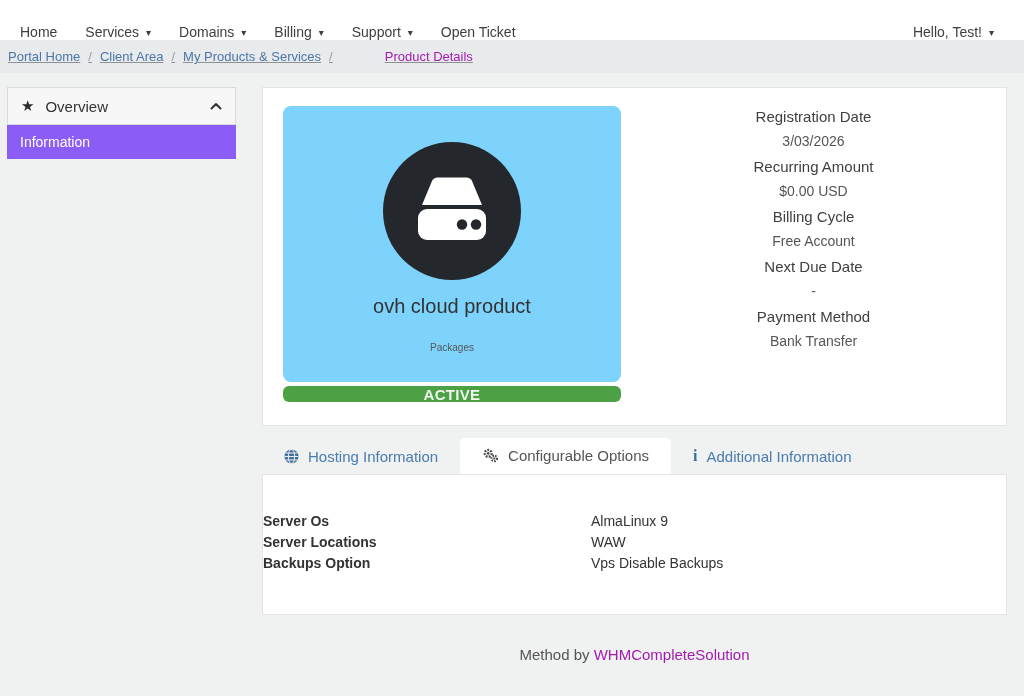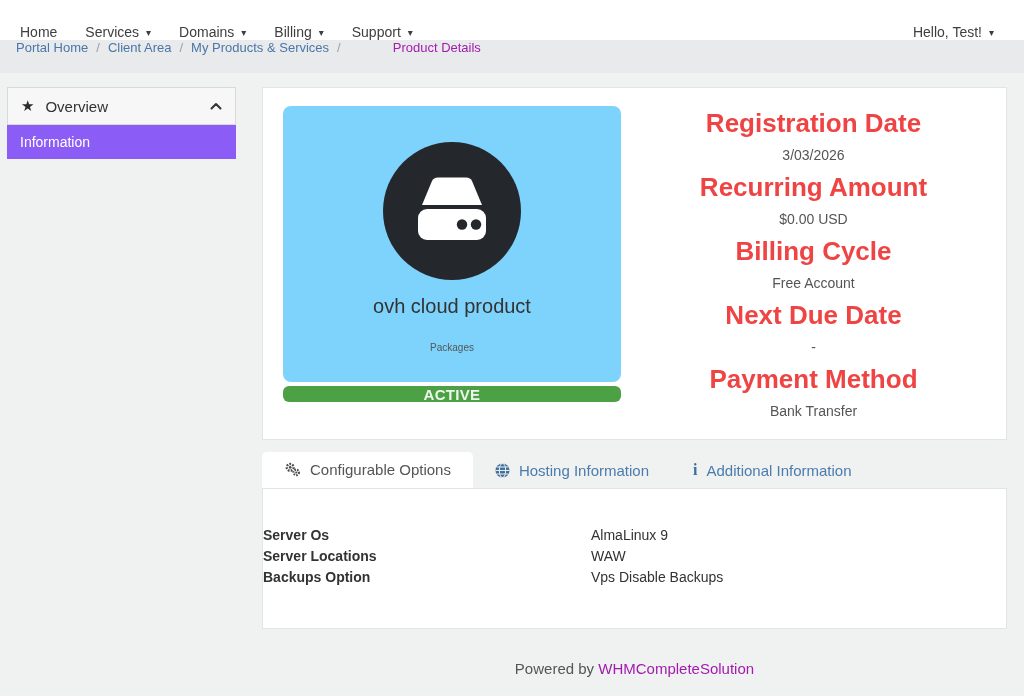--- a/index.html
+++ b/index.html
@@ -20,22 +20,22 @@
   .nav-list { display: flex; align-items: center; height: 40px; }
   .nav-item {
     padding: 16px 14px; height: 40px; font-size: 14px; color: #3e3e3e;
     display: flex; align-items: center; gap: 7px; cursor: pointer; white-space: nowrap; margin-top: 23px;
   }
   .caret { font-size: 10px; color: #3e3e3e; line-height: 1; transform: translateY(1px); }
 
   
   .breadcrumb-bar {
     height: 33px; background: #e8eaec;
-    display: flex; align-items: flex-start; padding: 0 16px;
-    font-size: 13px; color: #8d9196;
+    display: flex; align-items: center; padding: 0 8px;
+    font-size: 13px; color: #8d9196; text-decoration: underline;
   }
   .crumb-link { color: #4a76a8; cursor: pointer; }
   .crumb-sep { margin: 0 8px; color: #9aa0a6; }
   .crumb-current { color: #a21caf; margin-left: 44px; }
 
   
   .layout { display: flex; align-items: flex-start; padding: 14px 17px 0 7px; }
 
   
   .sidebar { width: 229px; flex: none; }
@@ -65,21 +65,21 @@
   .icon-circle { display: block; margin: 0 auto; }
   .product-name { font-size: 20px; color: #333; margin-top: 14px; }
   .product-group { font-size: 10px; color: #555; margin-top: 24px; }
   .status-bar {
     margin-top: 4px; background: #4ca144; border-radius: 6px; height: 16px;
     display: flex; align-items: center; justify-content: center;
     color: #eef7ec; font-size: 15px; font-weight: bold; letter-spacing: .3px;
   }
 
   .details-col { flex: 1; text-align: center; padding-top: 2px; }
-  .detail-label { font-size: 26px; font-weight: 700; color: #ef4444; margin-top: 9px; }
+  .detail-label { font-size: 15px; font-weight: 400; color: #404040; margin-top: 9px; }
   .detail-label:first-child { margin-top: 0; }
   .detail-value { font-size: 14px; color: #555; margin-top: 8px; }
 
   
   .tabs { display: flex; margin-top: 12px; position: relative; z-index: 2; }
   .tab {
     height: 36px; display: flex; align-items: center; gap: 9px;
     padding: 0 22px; font-size: 15px; color: #4a7cae; cursor: pointer; white-space: nowrap;
   }
   .tab.active {
@@ -115,20 +115,23 @@
       <span>Domains</span>
       <span class="caret">▾</span>
     </div>
     <div class="nav-item">
       <span>Billing</span>
       <span class="caret">▾</span>
     </div>
     <div class="nav-item">
       <span>Support</span>
       <span class="caret">▾</span>
+    </div>
+    <div class="nav-item">
+      <span>Open Ticket</span>
     </div>
   </div>
   <div class="nav-item">
     <span>Hello, Test!</span>
     <span class="caret">▾</span>
   </div>
 </div>
 
 <div class="breadcrumb-bar">
   <span class="crumb-link">Portal Home</span>
@@ -184,43 +187,43 @@
         <div class="detail-label">Billing Cycle</div>
         <div class="detail-value">Free Account</div>
         <div class="detail-label">Next Due Date</div>
         <div class="detail-value">-</div>
         <div class="detail-label">Payment Method</div>
         <div class="detail-value">Bank Transfer</div>
       </div>
     </div>
 
     <div class="tabs">
-      <div class="tab active">
-        <span class="tab-ico">
-          <svg width="17" height="15" viewBox="0 0 17 15">
-            <circle cx="6.2" cy="5.4" r="3.4" fill="none" stroke="#4a4a4a" stroke-width="2.4" stroke-dasharray="1.7 1.25"></circle>
-            <circle cx="6.2" cy="5.4" r="1.3" fill="#4a4a4a"></circle>
-            <circle cx="12.2" cy="10.4" r="2.7" fill="none" stroke="#4a4a4a" stroke-width="2.2" stroke-dasharray="1.5 1.15"></circle>
-            <circle cx="12.2" cy="10.4" r="1" fill="#4a4a4a"></circle>
-          </svg>
-        </span>
-        <span>Configurable Options</span>
-      </div>
       <div class="tab">
         <span class="tab-ico">
           <svg width="15" height="15" viewBox="0 0 15 15">
             <circle cx="7.5" cy="7.5" r="7" fill="#3c6e9e"></circle>
             <ellipse cx="7.5" cy="7.5" rx="3.1" ry="7" fill="none" stroke="#e8eaec" stroke-width="1.1"></ellipse>
             <line x1="0.5" y1="7.5" x2="14.5" y2="7.5" stroke="#e8eaec" stroke-width="1.1"></line>
             <line x1="1.6" y1="4" x2="13.4" y2="4" stroke="#e8eaec" stroke-width="1.1"></line>
             <line x1="1.6" y1="11" x2="13.4" y2="11" stroke="#e8eaec" stroke-width="1.1"></line>
           </svg>
         </span>
         <span>Hosting Information</span>
       </div>
+      <div class="tab active">
+        <span class="tab-ico">
+          <svg width="17" height="15" viewBox="0 0 17 15">
+            <circle cx="6.2" cy="5.4" r="3.4" fill="none" stroke="#4a4a4a" stroke-width="2.4" stroke-dasharray="1.7 1.25"></circle>
+            <circle cx="6.2" cy="5.4" r="1.3" fill="#4a4a4a"></circle>
+            <circle cx="12.2" cy="10.4" r="2.7" fill="none" stroke="#4a4a4a" stroke-width="2.2" stroke-dasharray="1.5 1.15"></circle>
+            <circle cx="12.2" cy="10.4" r="1" fill="#4a4a4a"></circle>
+          </svg>
+        </span>
+        <span>Configurable Options</span>
+      </div>
       <div class="tab">
         <span class="tab-ico info-glyph">i</span>
         <span>Additional Information</span>
       </div>
     </div>
 
     <div class="panel panel-tabcontent">
       <div class="cfg-row">
         <div class="cfg-label">Server Os</div>
         <div class="cfg-value">AlmaLinux 9</div>
@@ -229,18 +232,18 @@
         <div class="cfg-label">Server Locations</div>
         <div class="cfg-value">WAW</div>
       </div>
       <div class="cfg-row">
         <div class="cfg-label">Backups Option</div>
         <div class="cfg-value">Vps Disable Backups</div>
       </div>
     </div>
 
     <div class="footer">
-      <span>Powered by</span>
+      <span>Method by</span>
       <span class="footer-link">WHMCompleteSolution</span>
     </div>
 
   </div>
 </div>
 
 </body></html>

